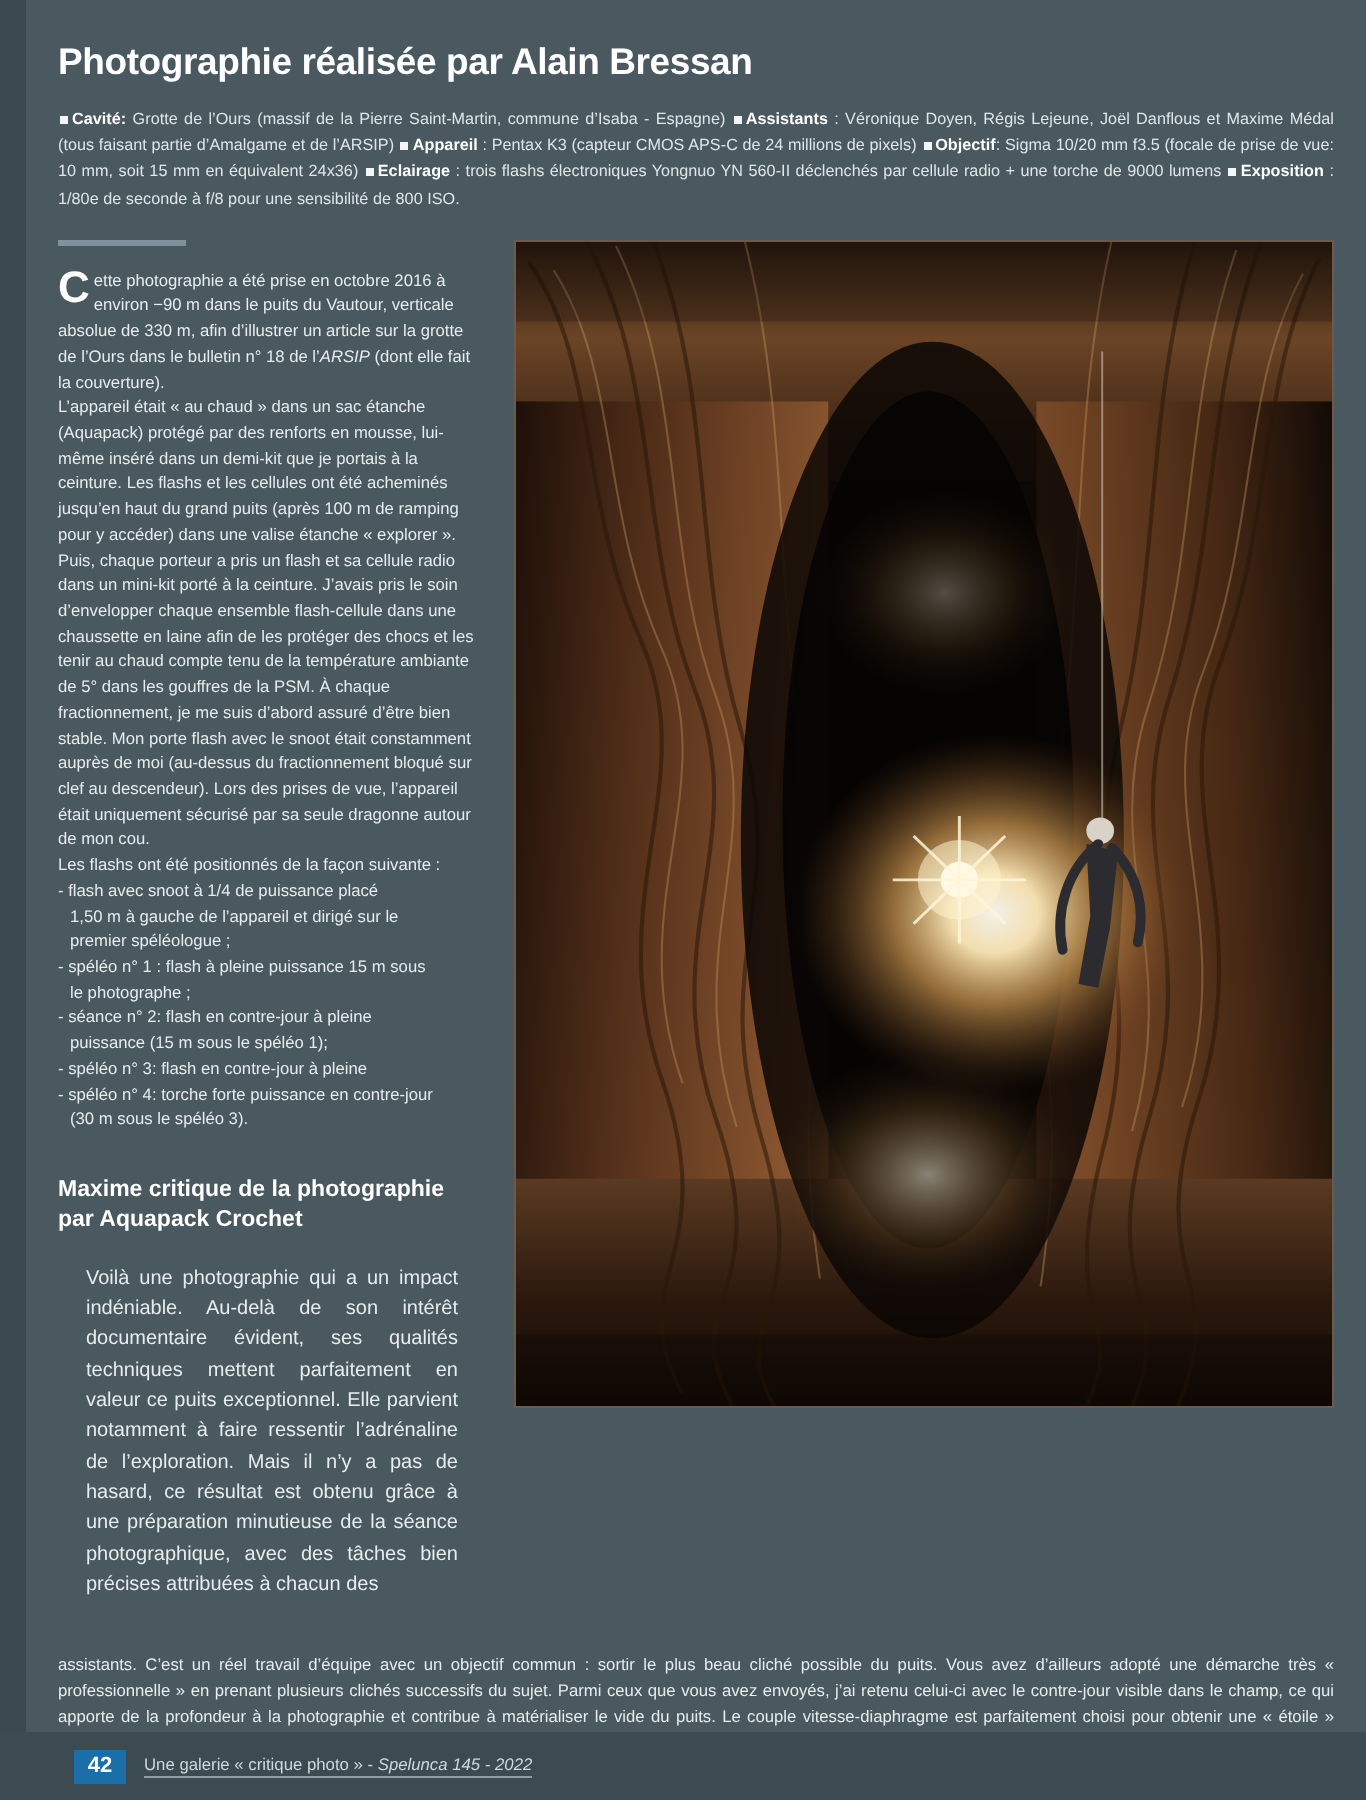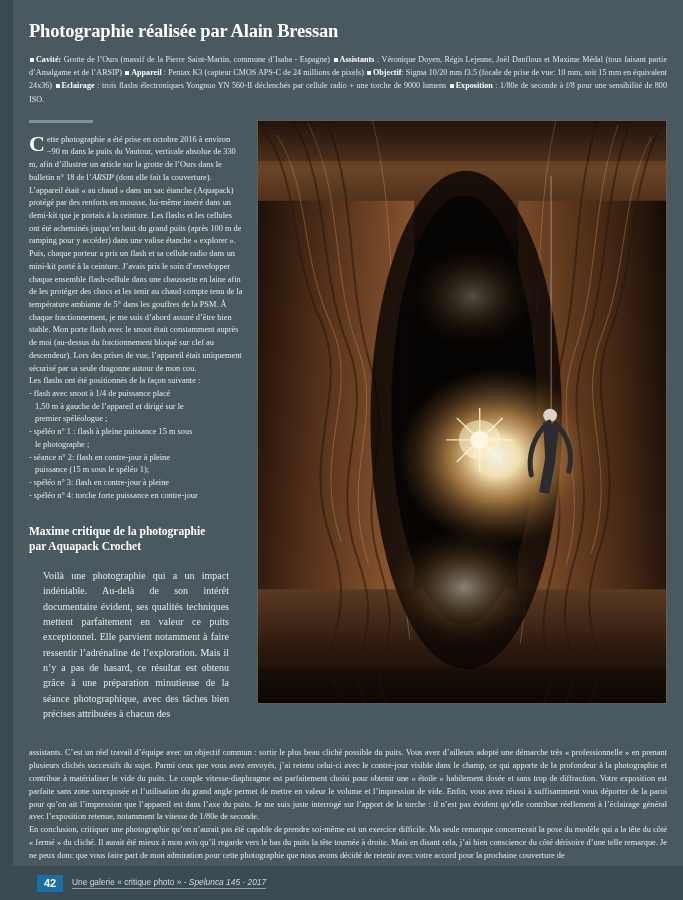--- a/index.html
+++ b/index.html
@@ -33,21 +33,20 @@
     background: #3b4950;
   }
 
   .content {
     position: absolute;
     left: 13px; top: 0;
     width: 670px;
     height: 876px;
     padding: 20px 16px 0 16px;
     box-sizing: border-box;
-    font-family: Liberation Serif, serif;
   }
 
   h1.title {
     font-size: 18.5px;
     font-weight: bold;
     letter-spacing: -0.2px;
     margin: 0 0 11px 0;
     color: #ffffff;
     line-height: 1.2;
   }
@@ -216,20 +215,21 @@
         <div class="body-text">
           <span class="list-line">- flash avec snoot à 1/4 de puissance placé</span>
           <span class="list-line indent">1,50 m à gauche de l’appareil et dirigé sur le</span>
           <span class="list-line indent">premier spéléologue ;</span>
           <span class="list-line">- spéléo n° 1 : flash à pleine puissance 15 m sous</span>
           <span class="list-line indent">le photographe ;</span>
           <span class="list-line">- séance n° 2: flash en contre-jour à pleine</span>
           <span class="list-line indent">puissance (15 m sous le spéléo 1);</span>
           <span class="list-line">- spéléo n° 3: flash en contre-jour à pleine</span>
           <span class="list-line">- spéléo n° 4: torche forte puissance en contre-jour</span>
+          <span class="list-line indent">(30 m sous le spéléo 3).</span>
         </div>
 
 
         <h2 class="subhead">
           <span>Maxime critique de la photographie</span><br>
           <span>par Aquapack Crochet</span>
         </h2>
 
         <p class="analysis-col">Voilà une photographie qui a un impact indéniable. Au-delà de son intérêt documentaire évident, ses qualités techniques mettent parfaitement en valeur ce puits exceptionnel. Elle parvient notamment à faire ressentir l’adrénaline de l’exploration. Mais il n’y a pas de hasard, ce résultat est obtenu grâce à une préparation minutieuse de la séance photographique, avec des tâches bien précises attribuées à chacun des</p>
       </div>
@@ -329,16 +329,16 @@
 
     <div class="fullwidth">
       <p style="margin:0 0 0 0;">assistants. C’est un réel travail d’équipe avec un objectif commun : sortir le plus beau cliché possible du puits. Vous avez d’ailleurs adopté une démarche très « professionnelle » en prenant plusieurs clichés successifs du sujet. Parmi ceux que vous avez envoyés, j’ai retenu celui-ci avec le contre-jour visible dans le champ, ce qui apporte de la profondeur à la photographie et contribue à matérialiser le vide du puits. Le couple vitesse-diaphragme est parfaitement choisi pour obtenir une « étoile » habilement dosée et sans trop de diffraction. Votre exposition est parfaite sans zone surexposée et l’utilisation du grand angle permet de mettre en valeur le volume et l’impression de vide. Enfin, vous avez réussi à suffisamment vous déporter de la paroi pour qu’on ait l’impression que l’appareil est dans l’axe du puits. Je me suis juste interrogé sur l’apport de la torche : il n’est pas évident qu’elle contribue réellement à l’éclairage général avec l’exposition retenue, notamment la vitesse de 1/80e de seconde.</p>
       <p style="margin:0;"><span>En conclusion, critiquer une photographie qu’on n’aurait pas été capable de prendre soi-même est un exercice difficile. Ma seule remarque concernerait la pose du modèle qui a la tête du côté « fermé » du cliché. Il aurait été mieux à mon avis qu’il regarde vers le bas du puits la tête tournée à droite. Mais en disant cela, j’ai bien conscience du côté dérisoire d’une telle remarque. Je ne peux donc que vous faire part de mon admiration pour cette photographie que nous avons décidé de retenir avec votre accord pour la prochaine couverture de </span></p>
     </div>
 
   </div>
 
   <div class="footer">
     <div class="pagenum">42</div>
-    <div class="footer-text"><span>Une galerie « critique photo » - </span><i>Spelunca 145 - 2017</i></div>
+    <div class="footer-text"><span>Une galerie « critique photo » - </span><i>Spelunca 145 - 2022</i></div>
   </div>
 
 </div>
 
 </body></html>

